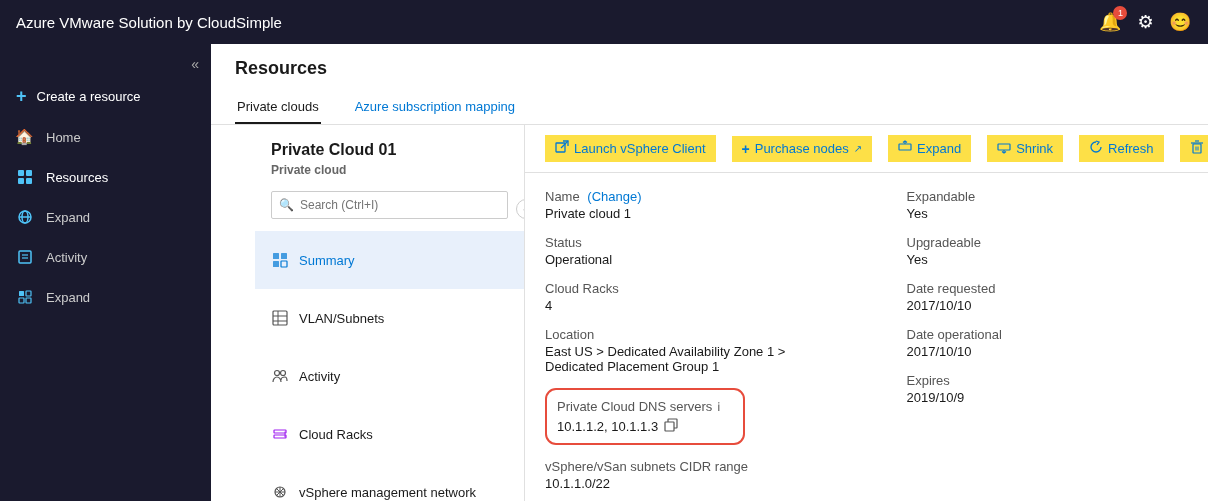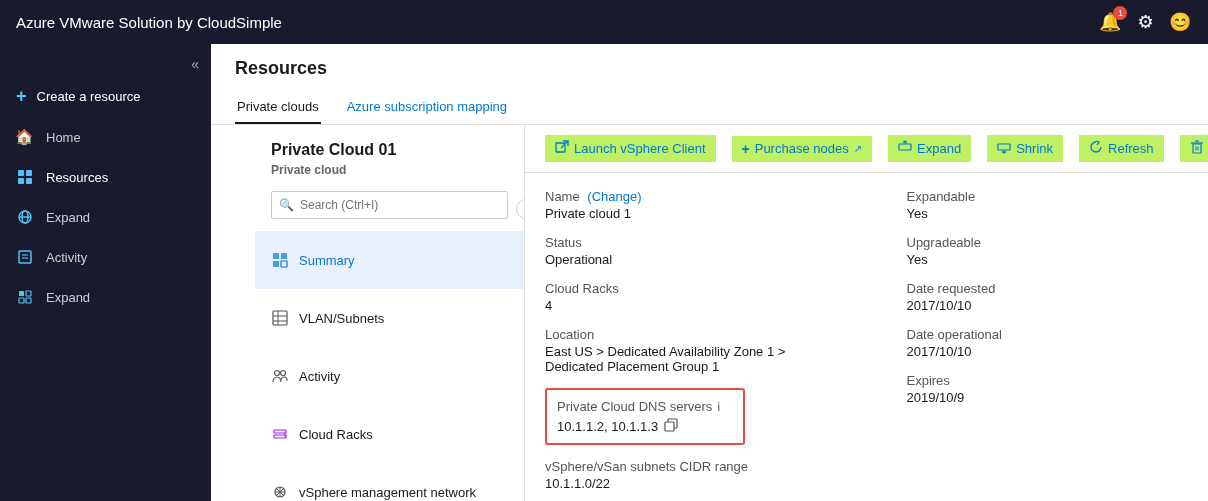--- a/index.html
+++ b/index.html
@@ -123,21 +123,21 @@
       border-bottom: 1px solid #e0e0e0;
     }
     .resources-title {
       font-size: 18px;
       font-weight: 600;
       color: #1a1a1a;
       margin-bottom: 10px;
     }
     .tabs {
       display: flex;
-      gap: 4px;
+      gap: 12px;
       margin-top: 12px;
     }
     .tab {
       padding: 8px 2px;
       margin-right: 20px;
       font-size: 13px;
       cursor: pointer;
       color: #0078d4;
       border-bottom: 2px solid transparent;
     }
@@ -251,21 +251,21 @@
       padding: 10px 20px;
       gap: 4px;
       border-bottom: 1px solid #e0e0e0;
       background: white;
     }
     .toolbar-btn {
       display: flex;
       align-items: center;
       gap: 5px;
       padding: 5px 10px;
-      background: #bef264;
+      background: #fde047;
       border: none;
       cursor: pointer;
       font-size: 13px;
       color: #0078d4;
       white-space: nowrap;
     }
     .toolbar-divider {
       width: 1px;
       height: 20px;
       background: #ddd;
@@ -303,21 +303,21 @@
       color: #1a1a1a;
     }
     .detail-right {
       border-left: none;
       padding-left: 40px;
     }
 
     
     .dns-box {
       border: 2px solid #e74c3c;
-      border-radius: 3px;
+      border-radius: 11px;
       padding: 8px 10px;
       margin-bottom: 14px;
       display: inline-block;
       min-width: 200px;
     }
     .dns-label-row {
       display: flex;
       align-items: center;
       gap: 5px;
       margin-bottom: 3px;

